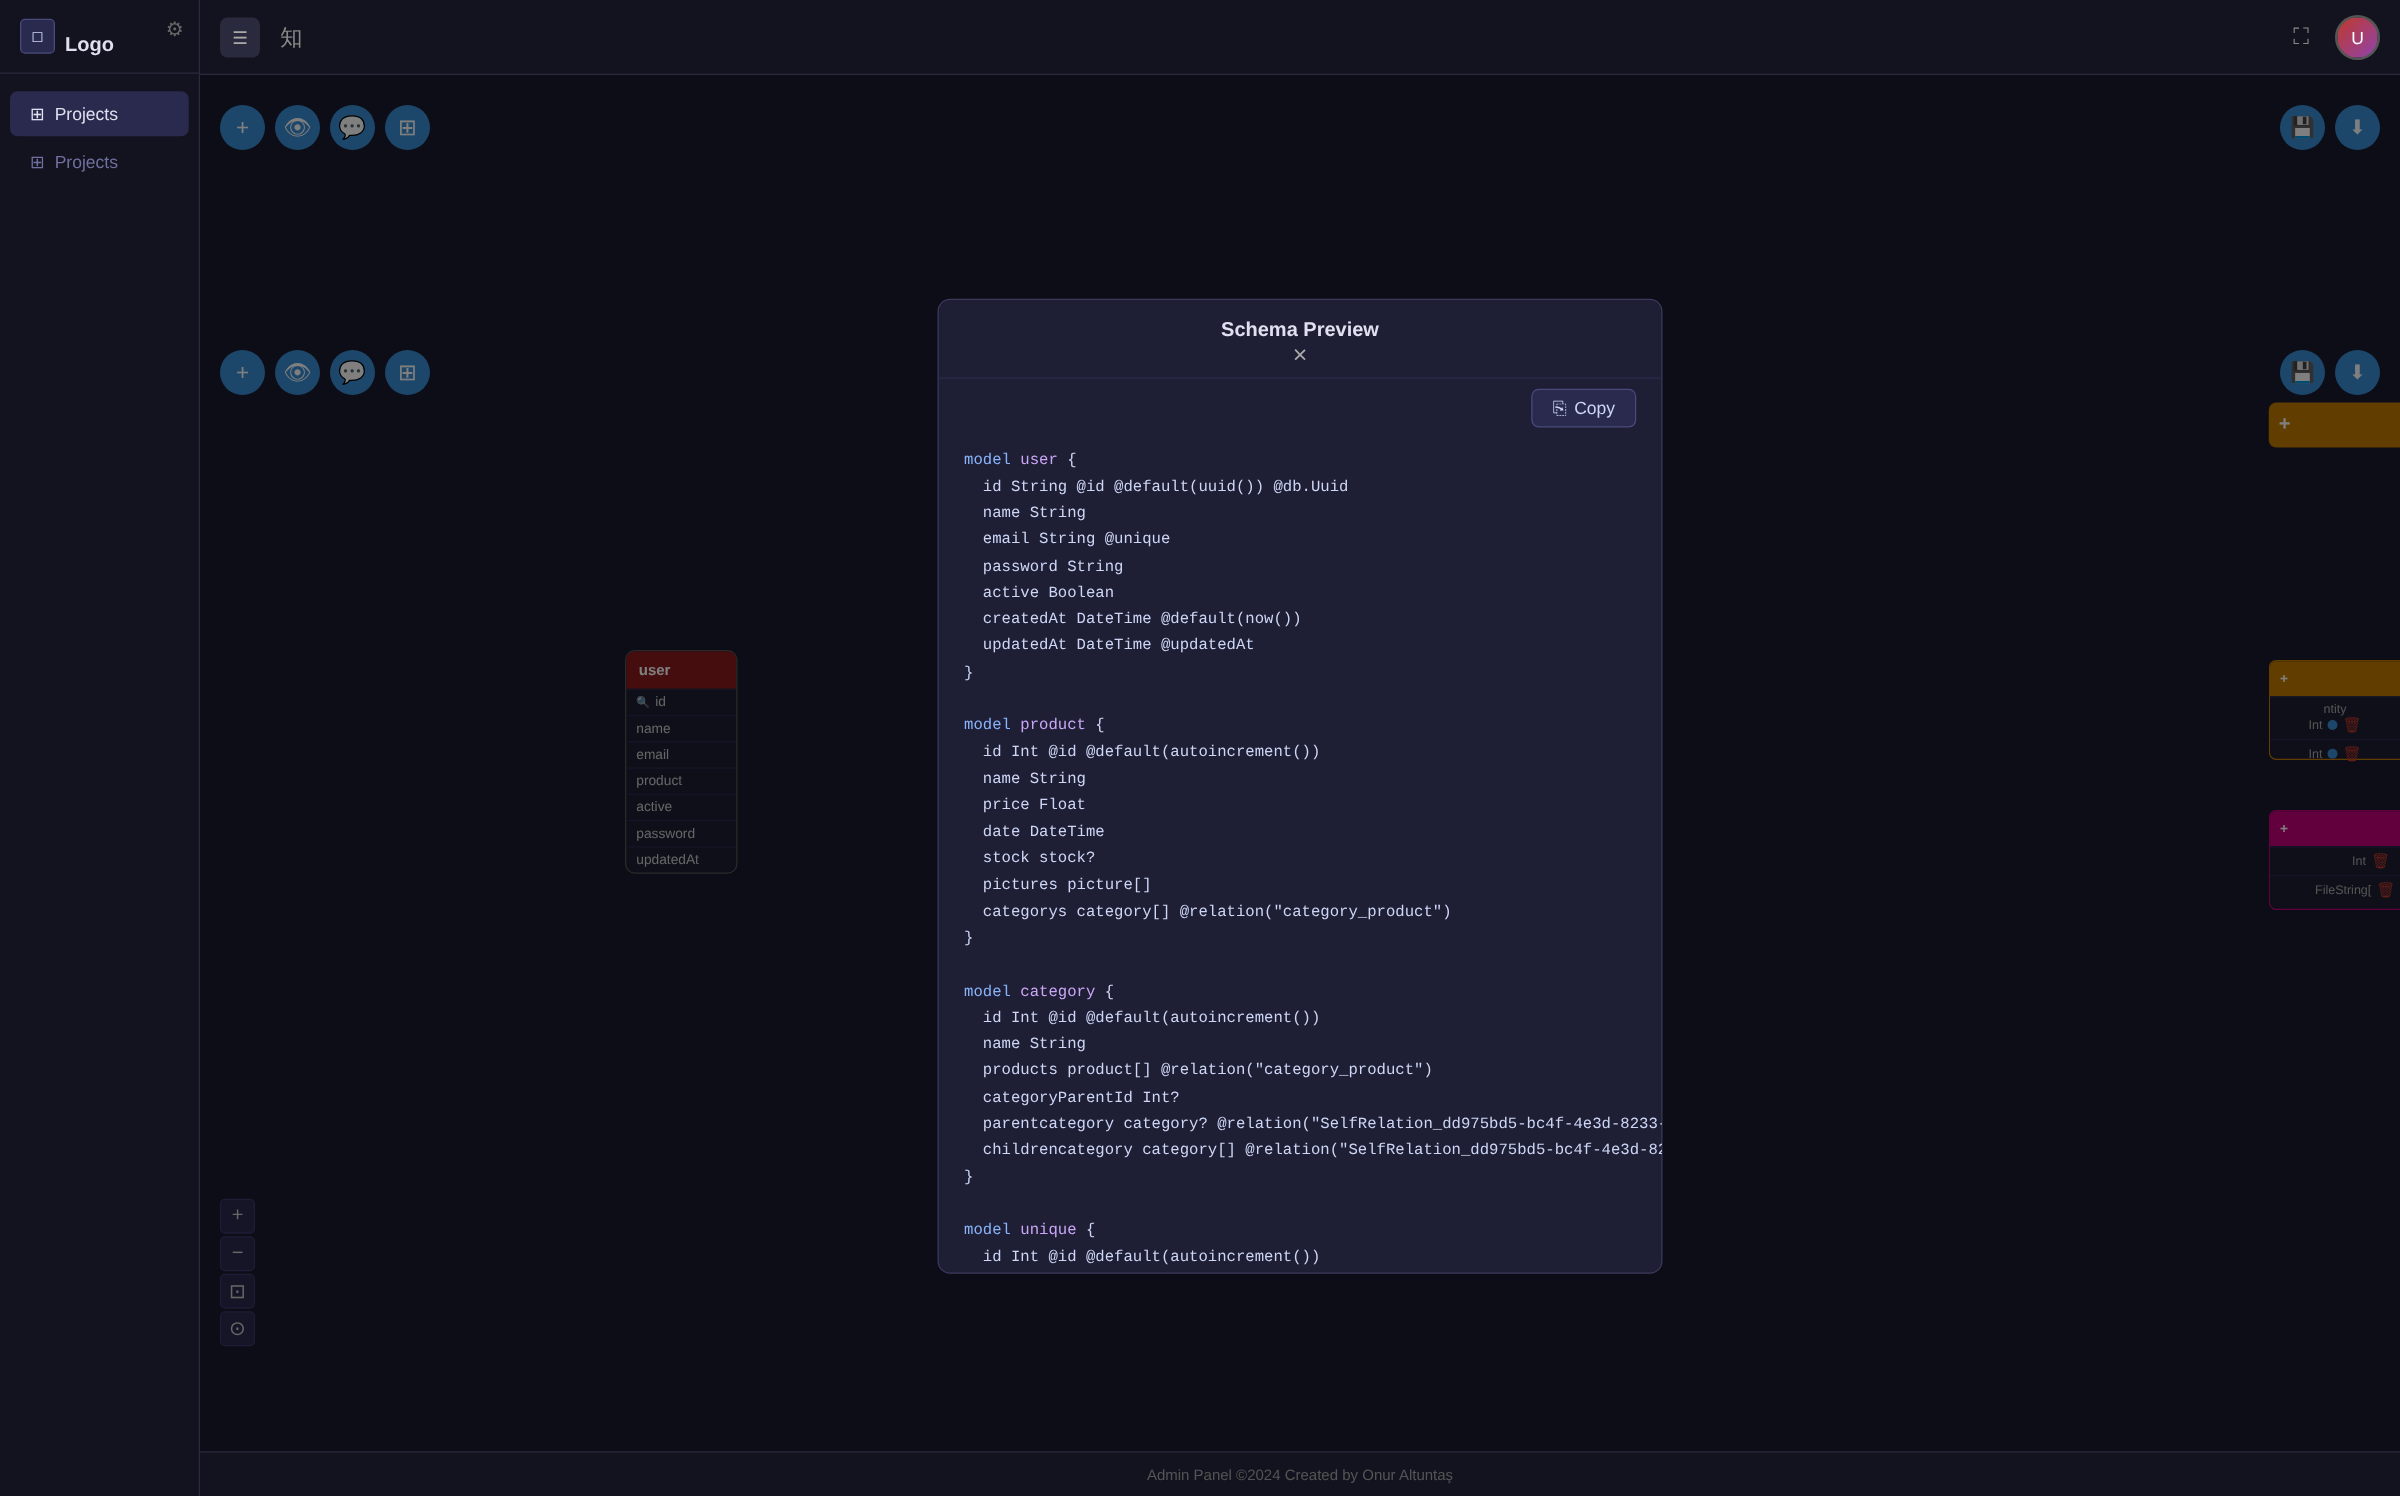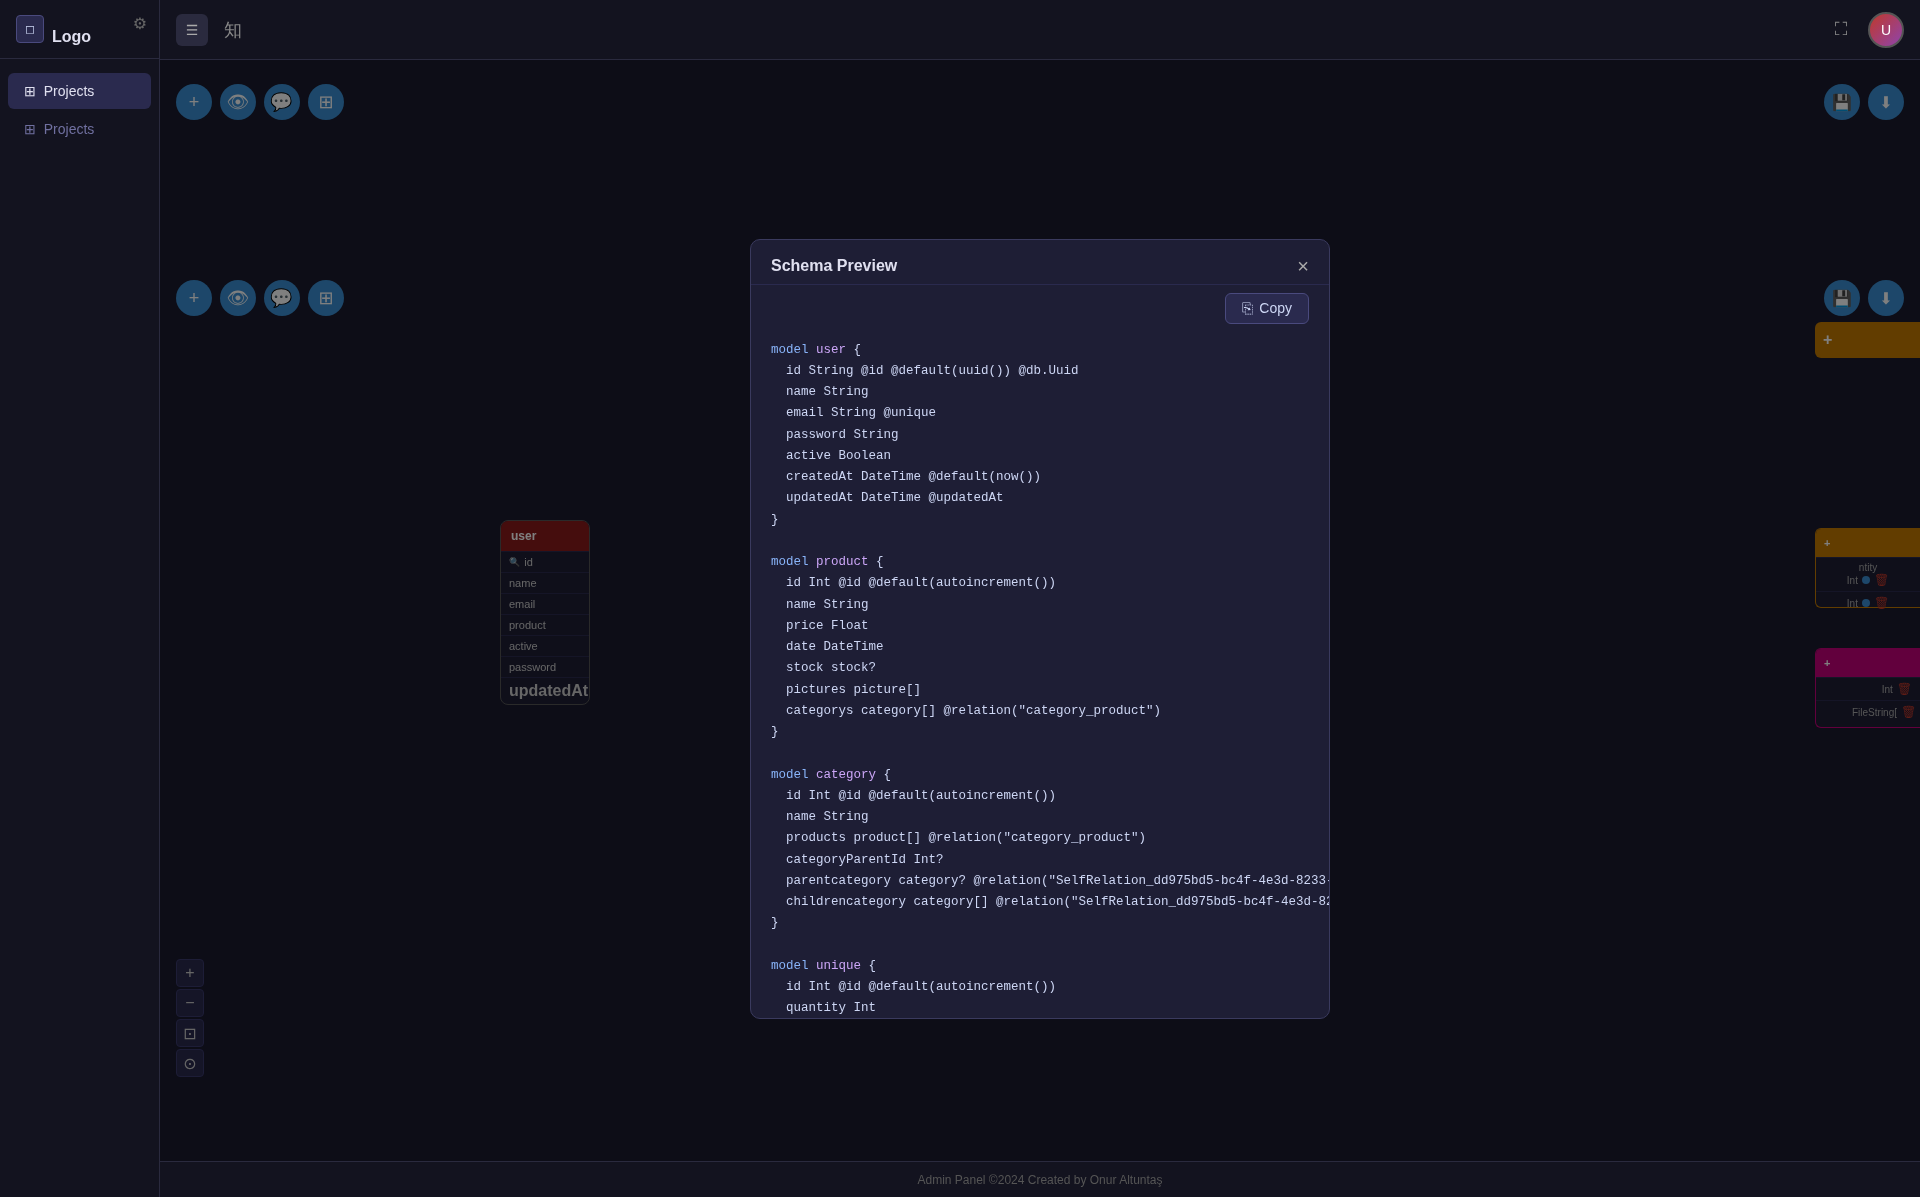--- a/index.html
+++ b/index.html
@@ -287,20 +287,21 @@
       display: flex;
       flex-direction: column;
       position: relative;
     }
     .modal-header {
       display: flex;
       align-items: center;
       justify-content: space-between;
       padding: 16px 20px 8px 20px;
       border-bottom: 1px solid #2a2a4e;
+      flex-direction: column;
     }
     .modal-title {
       font-size: 16px;
       font-weight: bold;
       color: #e0e0f0;
     }
     .modal-close-btn {
       background: none;
       border: none;
       color: #aaa;
@@ -543,21 +544,21 @@
       <div class="node-field">
         <span style="font-size:11px;color:#ccc;">product</span>
       </div>
       <div class="node-field">
         <span style="font-size:11px;color:#ccc;">active</span>
       </div>
       <div class="node-field">
         <span style="font-size:11px;color:#ccc;">password</span>
       </div>
       <div class="node-field">
-        <span style="font-size:16px;color:#ccc;font-weight:bold;">updatedAt</span>
+        <span style="font-size:11px;color:#ccc;">updatedAt</span>
       </div>
     </div>
 
     <div class="rp1">
       <div style="display:flex;align-items:center;justify-content:space-between;height:100%;padding:0 8px;">
         <span style="font-size:16px;color:white;font-weight:bold;">+</span>
       </div>
     </div>
 
     <div class="rp2">

